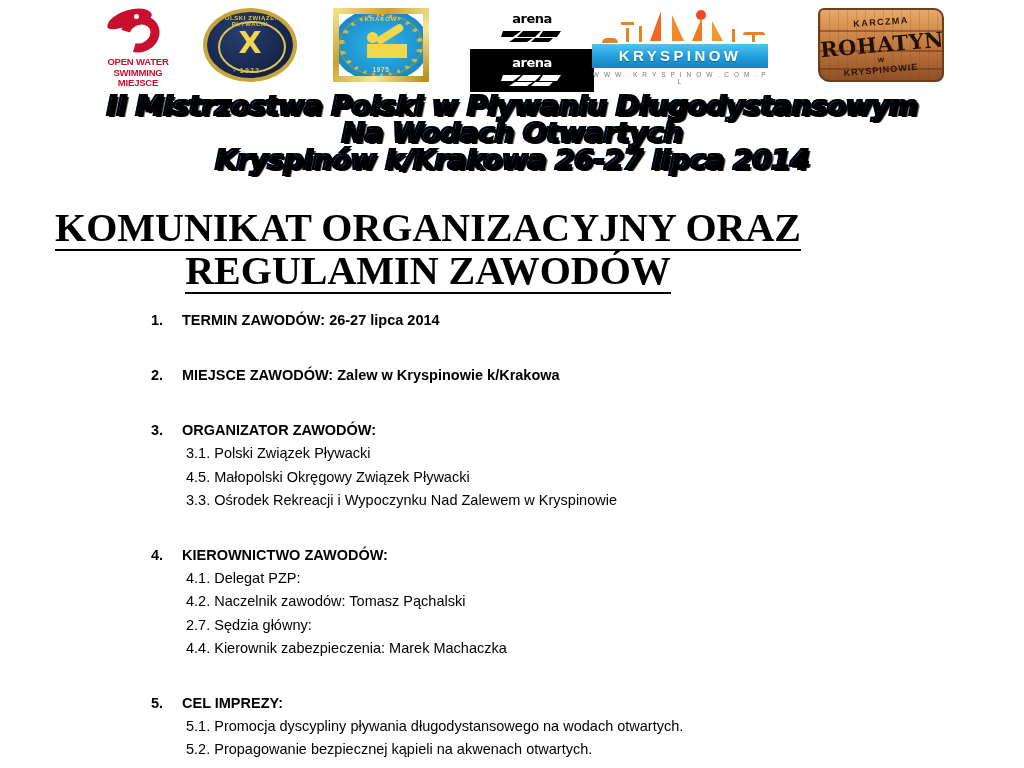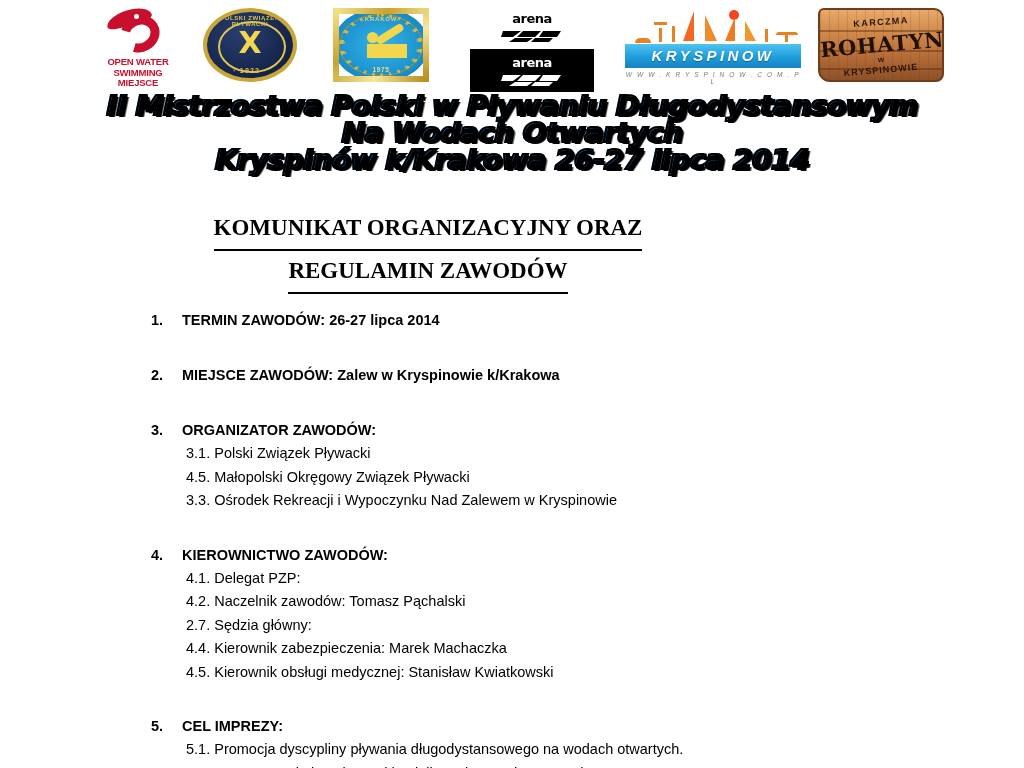--- a/index.html
+++ b/index.html
@@ -203,21 +203,21 @@
   .arena-light .arena-word { color: #000000; }
   .arena-dark .arena-word { color: #ffffff; }
   .arena-chev {
     display: block;
     margin: 1px auto 0;
     width: 62px;
     height: 13px;
   }
 
   
-  .kryspinow { left: 625px; width: 176px; height: 76px; font-style: italic; }
+  .kryspinow { left: 592px; width: 176px; height: 76px; }
   .kry-scene {
     position: relative;
     height: 36px;
     background: #ffffff;
   }
   .kry-band {
     height: 24px;
     background: linear-gradient(180deg, #4fc3f2 0%, #1e9ddb 55%, #1583c0 100%);
     text-align: center;
     color: #ffffff;
@@ -342,21 +342,21 @@
 
   
   .doc-heading {
     position: absolute;
     top: 208px;
     left: 0;
     width: 856px;
     text-align: center;
     font-family: "Liberation Serif", serif;
     font-weight: bold;
-    font-size: 23px;
+    font-size: 40px;
     line-height: 40px;
     color: #000000;
   }
   .doc-heading span {
     display: inline-block;
     border-bottom: 2px solid #000;
     padding-bottom: 1px;
   }
 
   
@@ -520,21 +520,20 @@
   <div style="height:21px;"></div>
 
   <div class="section">
     <div class="sec-head">
       <span class="sec-num">4.</span><span class="sec-label">KIEROWNICTWO ZAWODÓW:</span>
     </div>
     <div class="subitem"><span class="sub-num">4.1.</span><span> Delegat PZP:</span></div>
     <div class="subitem"><span class="sub-num">4.2.</span><span> Naczelnik zawodów:  Tomasz Pąchalski</span></div>
     <div class="subitem"><span class="sub-num">2.7.</span><span> Sędzia główny:</span></div>
     <div class="subitem"><span class="sub-num">4.4.</span><span> Kierownik zabezpieczenia: Marek Machaczka</span></div>
-    <div class="subitem"><span class="sub-num">4.5.</span><span> Kierownik obsługi medycznej: Stanisław Kwiatkowski</span></div>
   </div>
   <div style="height:21px;"></div>
 
   <div class="section">
     <div class="sec-head">
       <span class="sec-num">5.</span><span class="sec-label">CEL IMPREZY:</span>
     </div>
     <div class="subitem"><span class="sub-num">5.1.</span><span> Promocja dyscypliny pływania długodystansowego na wodach otwartych.</span></div>
     <div class="subitem"><span class="sub-num">5.2.</span><span> Propagowanie bezpiecznej kąpieli na akwenach otwartych.</span></div>
   </div>

